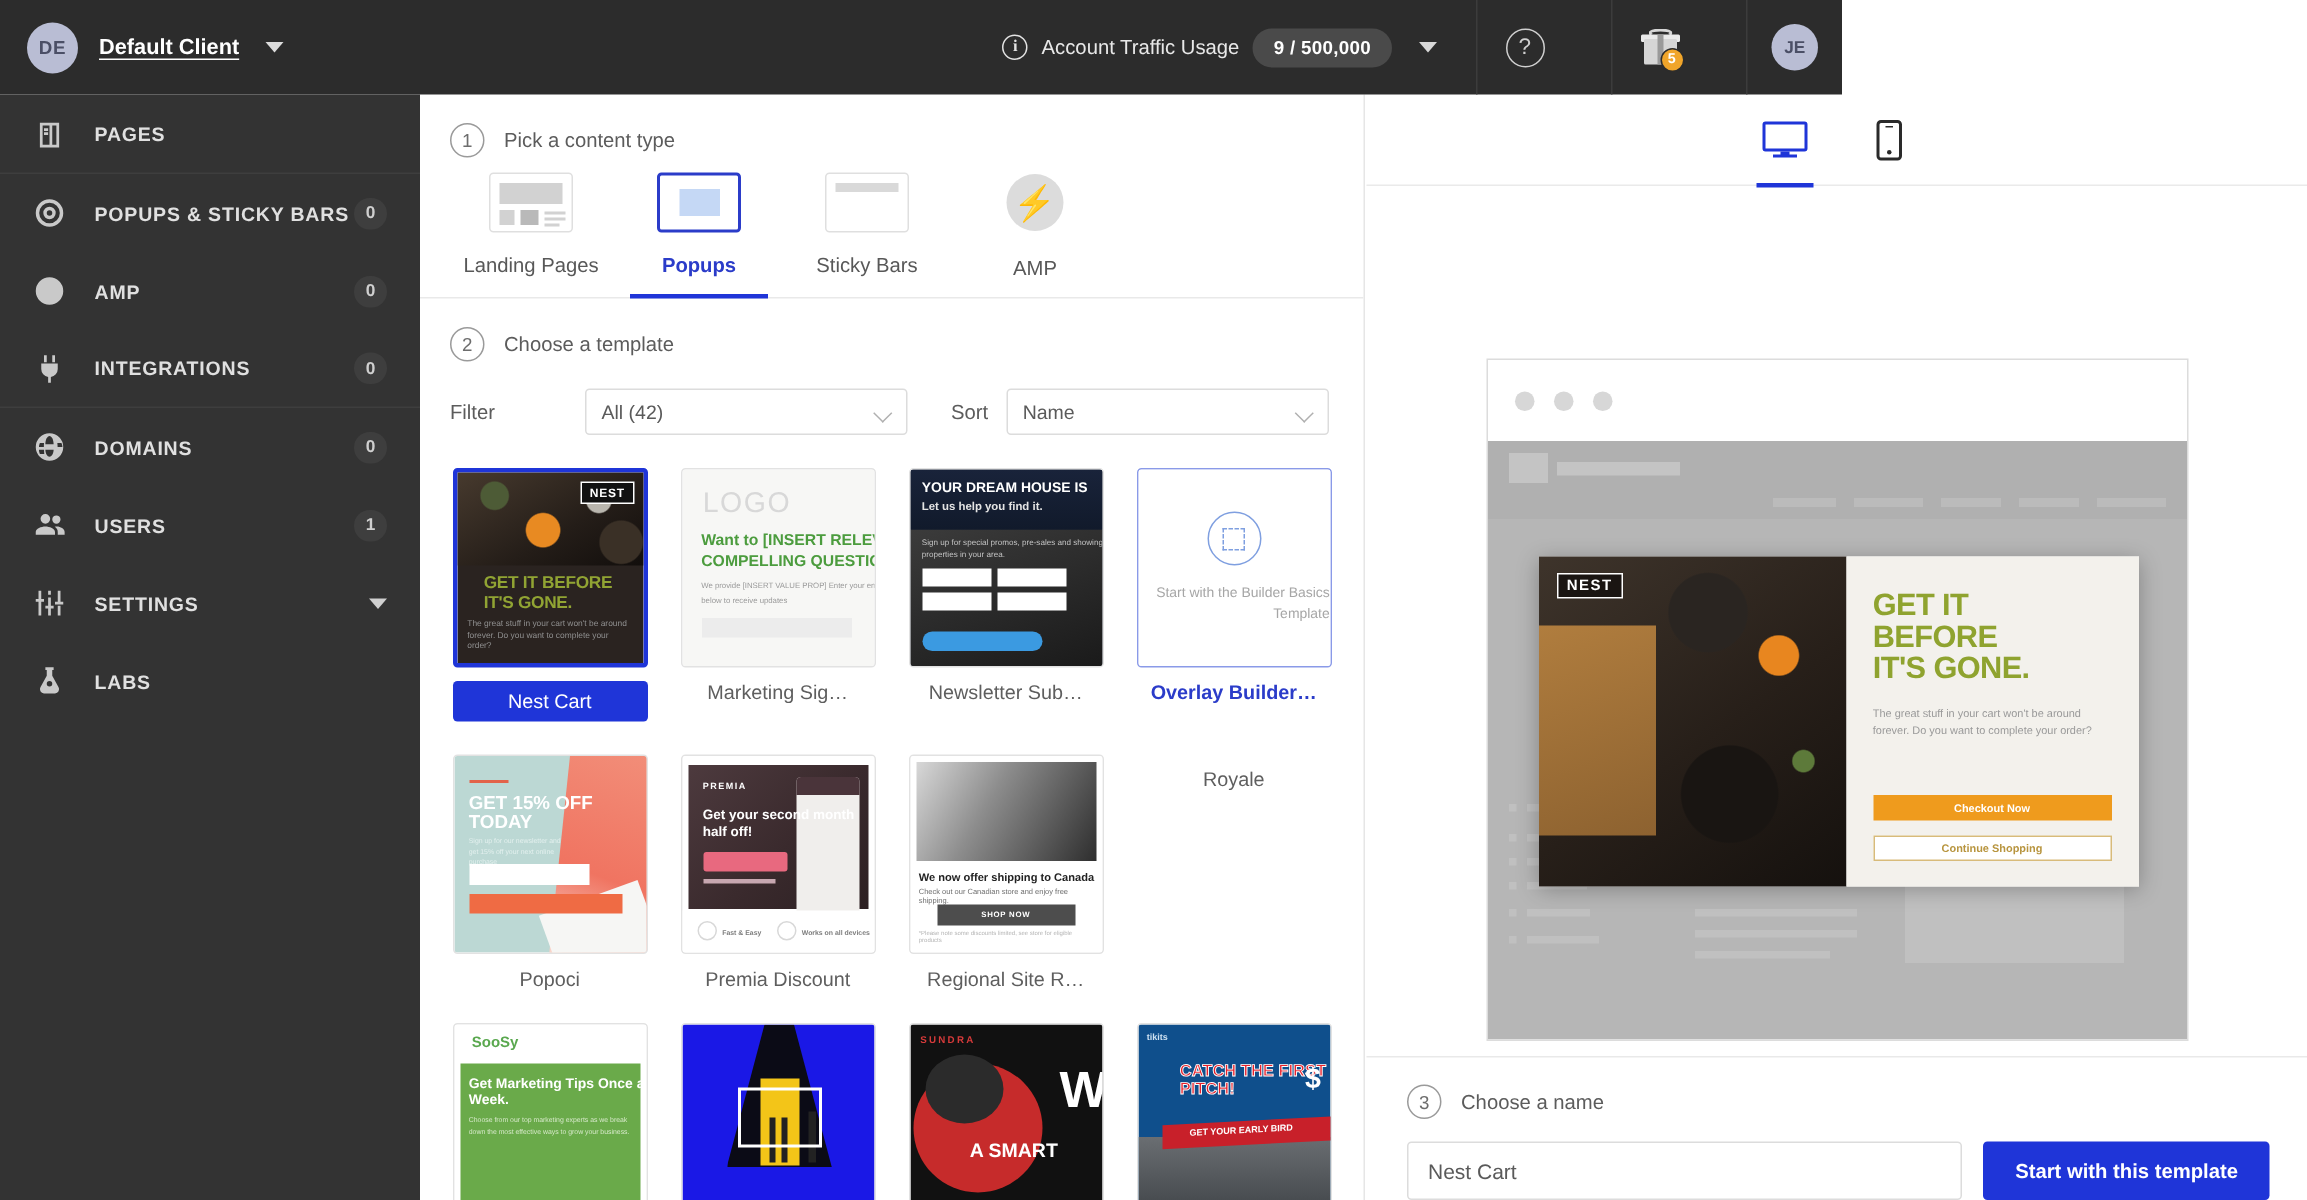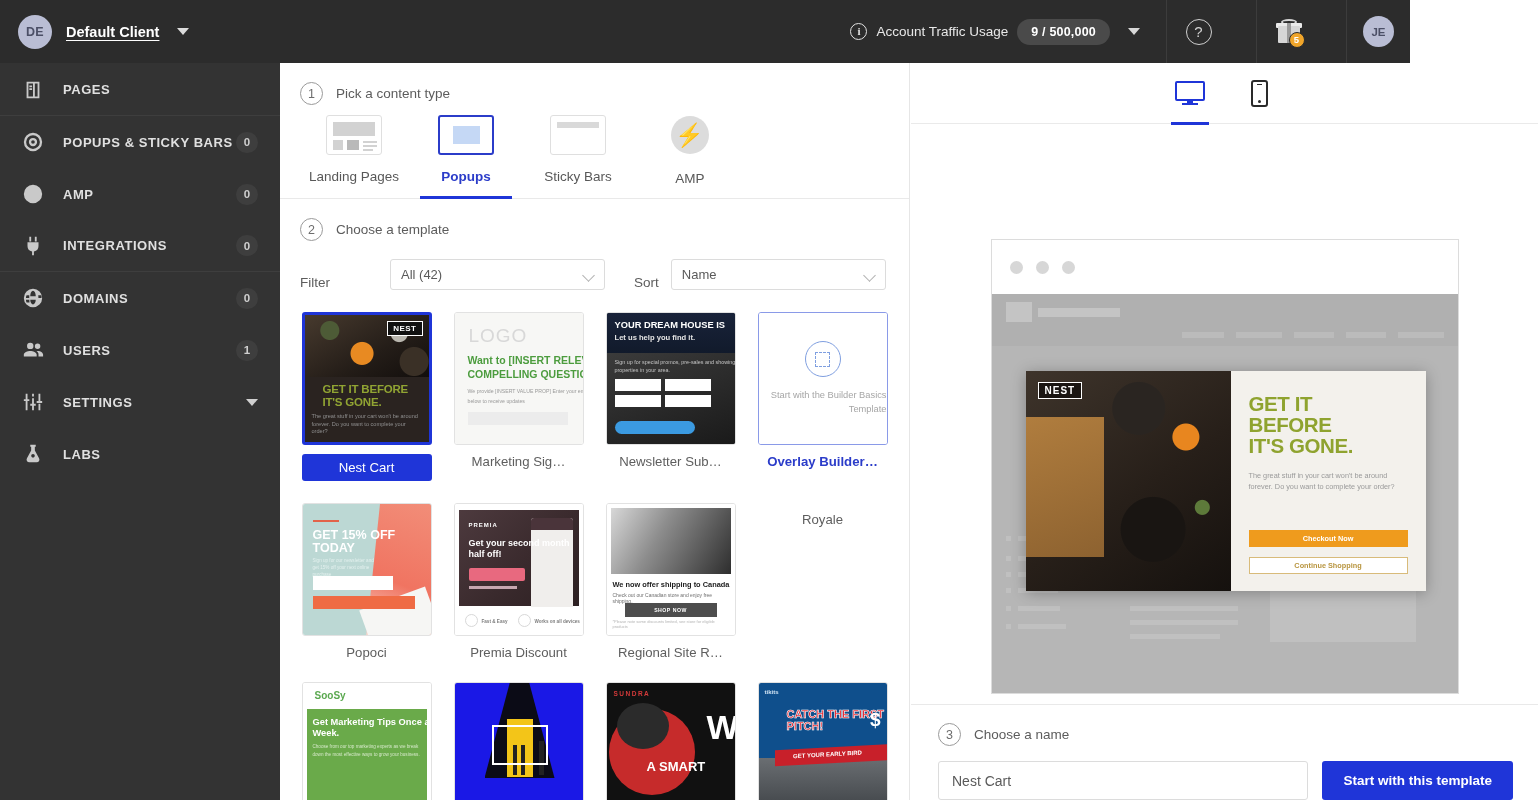--- a/index.html
+++ b/index.html
@@ -5,21 +5,21 @@
   * { box-sizing: border-box; margin: 0; padding: 0; }
   html, body {
     width: 1538px; height: 800px;
     font-family: "Liberation Sans", sans-serif;
     background: #fff; overflow: hidden;
   }
   .app { position: relative; width: 1538px; height: 800px; display: flex; }
 
   
   .topbar {
-    position: absolute; top: 0; left: 0; width: 1410px; height: 63px;
+    position: absolute; top: 0; left: 0; width: 1228px; height: 63px;
     background: #2c2c2c; display: flex; align-items: center; z-index: 20;
   }
   .client-block { width: 280px; height: 63px; display: flex; align-items: center; padding-left: 18px; }
   .client-avatar {
     width: 34px; height: 34px; border-radius: 50%;
     background: #b9bdd4; color: #4b4f66; font-size: 12.5px; font-weight: bold;
     display: flex; align-items: center; justify-content: center; letter-spacing: .4px;
   }
   .client-name {
     color: #fff; font-size: 14.5px; font-weight: bold; margin-left: 14px;
@@ -131,21 +131,21 @@
   .sb-in { position: absolute; left: 6px; top: 6px; right: 6px; height: 6px; background: #d9d9d9; }
   
   .amp-circle {
     width: 38px; height: 38px; border-radius: 50%; background: #dcdcdc;
     display: flex; align-items: center; justify-content: center; margin-top: 1px;
   }
   .amp-bolt { color: #fff; font-size: 23px; line-height: 1; }
 
   .divider { height: 1px; background: #e9e9e9; margin: 0; }
 
-  .filters { display: flex; align-items: flex-end; padding: 18px 0 0 20px; gap: 0; }
+  .filters { display: flex; align-items: center; padding: 18px 0 0 20px; gap: 0; }
   .filter-label { font-size: 13.5px; color: #5c5c5c; margin-right: 12px; }
   .select {
     height: 31px; border: 1px solid #dcdcdc; border-radius: 3px; background: #fff;
     display: flex; align-items: center; padding: 0 10px; position: relative; cursor: pointer; margin-left: 48px;
   }
   .select-value { font-size: 13px; color: #5a5a5a; }
   .sel-caret {
     position: absolute; right: 11px; top: 11px; width: 9px; height: 9px;
     border-right: 1.6px solid #b0b0b0; border-bottom: 1.6px solid #b0b0b0; transform: rotate(45deg);
   }

